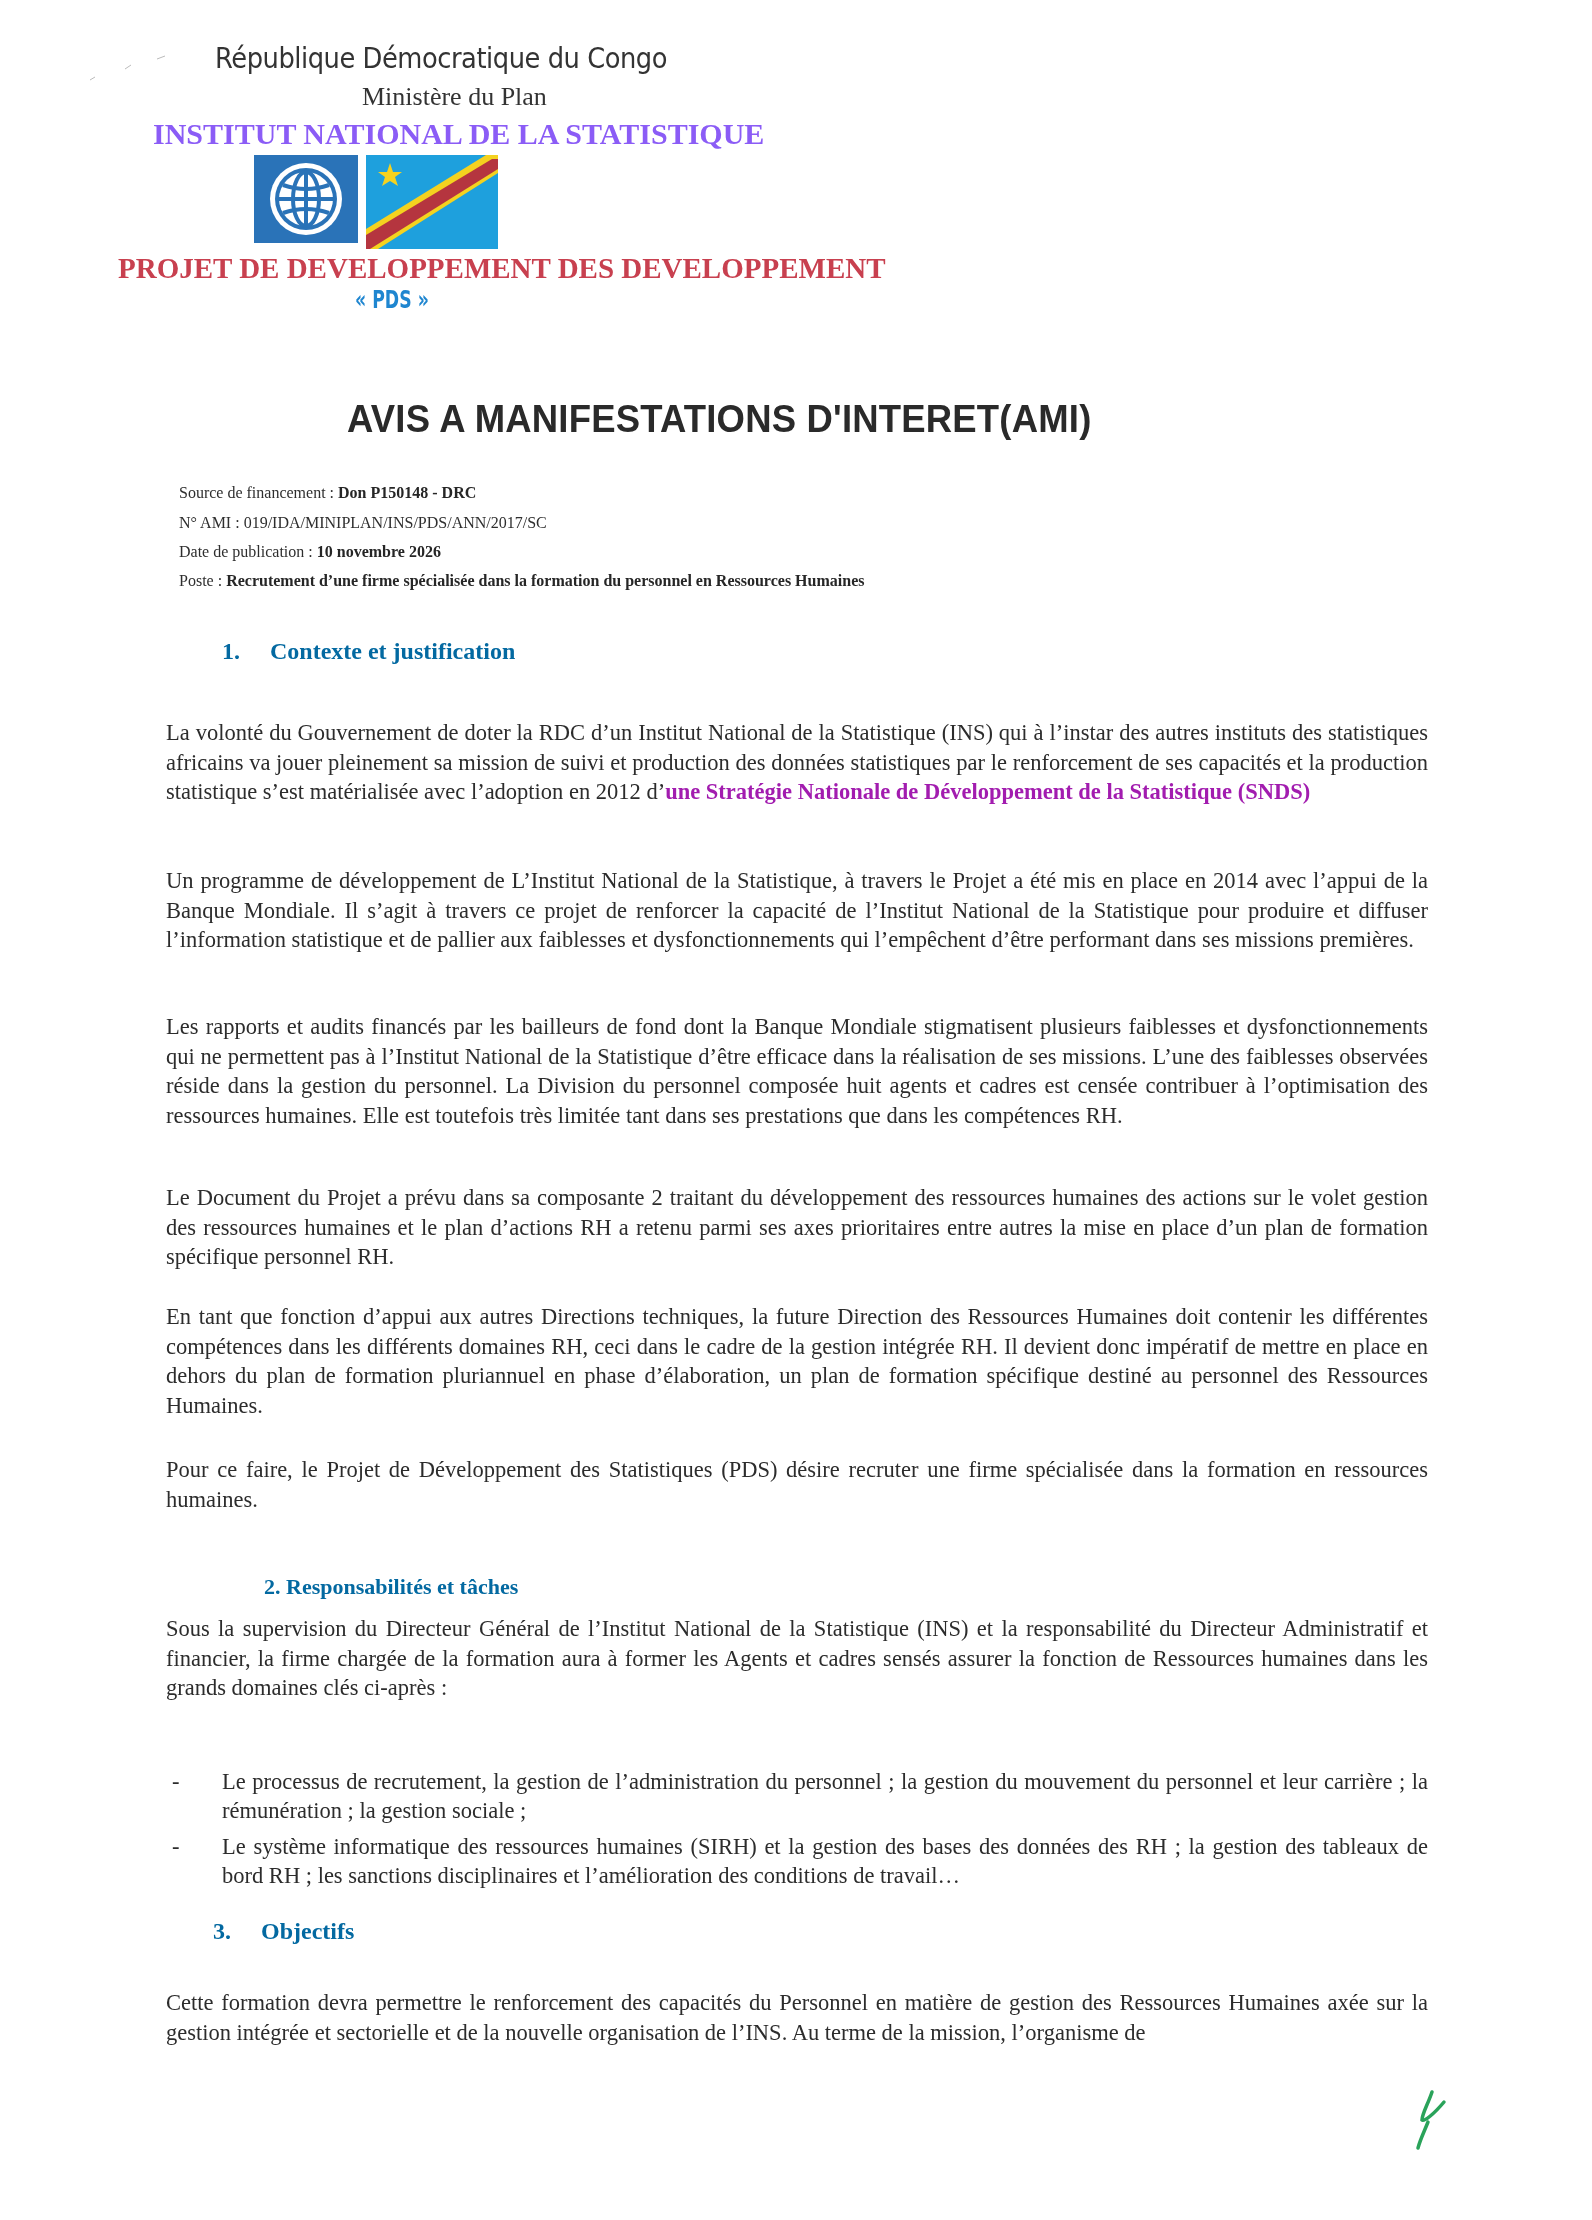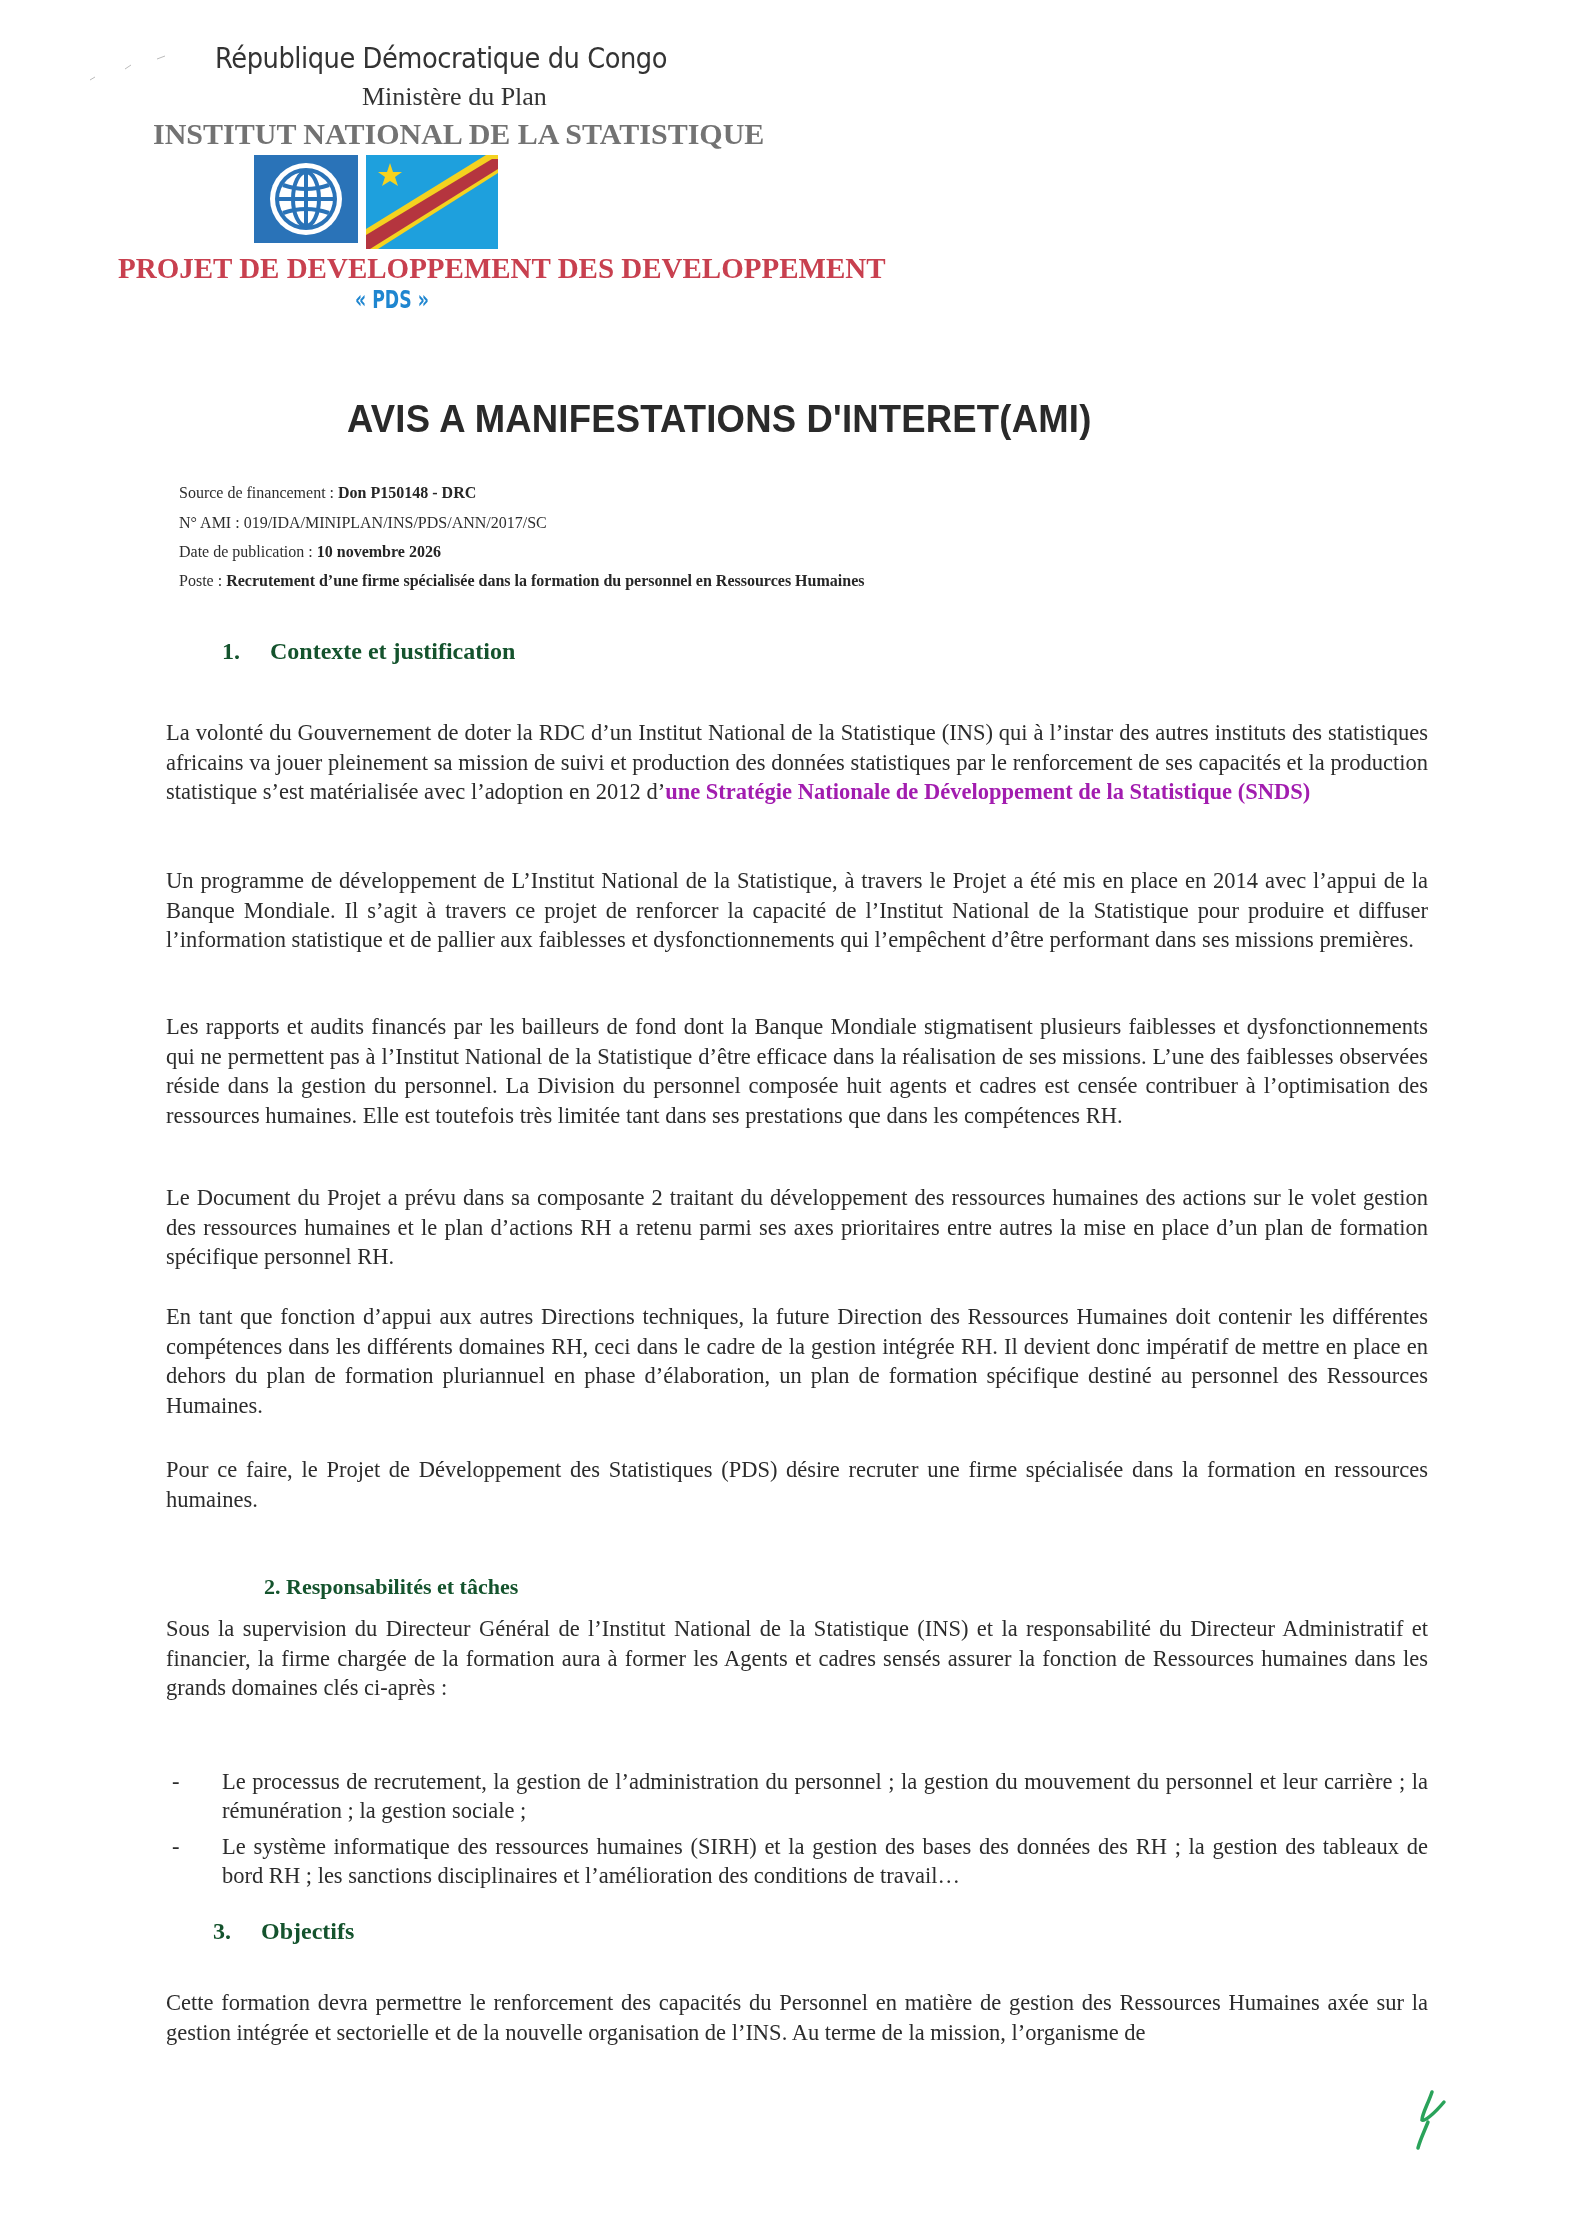--- a/index.html
+++ b/index.html
@@ -29,21 +29,21 @@
     }
     .hdr-ministry {
       left: 362px; top: 82px;
       font-size: 26px;
       color: #333;
     }
     .hdr-institute {
       left: 153px; top: 117px;
       font-size: 30px;
       font-weight: bold;
-      color: #737373;
+      color: #8b5cf6;
     }
     .logo-wb {
       left: 254px; top: 155px;
       width: 104px; height: 88px;
       background: #2a73b8;
     }
     .logo-flag {
       left: 366px; top: 155px;
       width: 132px; height: 94px;
     }
@@ -80,21 +80,21 @@
       left: 179px;
       font-size: 16px;
       color: #2e2e2e;
     }
     .meta b { color: #262626; }
 
     
     .heading {
       font-size: 24px;
       font-weight: bold;
-      color: #14532d;
+      color: #0369a1;
     }
     .heading .num { display: inline-block; }
 
     
     .para {
       position: absolute;
       left: 166px;
       width: 1262px;
       font-family: "Liberation Serif", serif;
       font-size: 22.5px;

